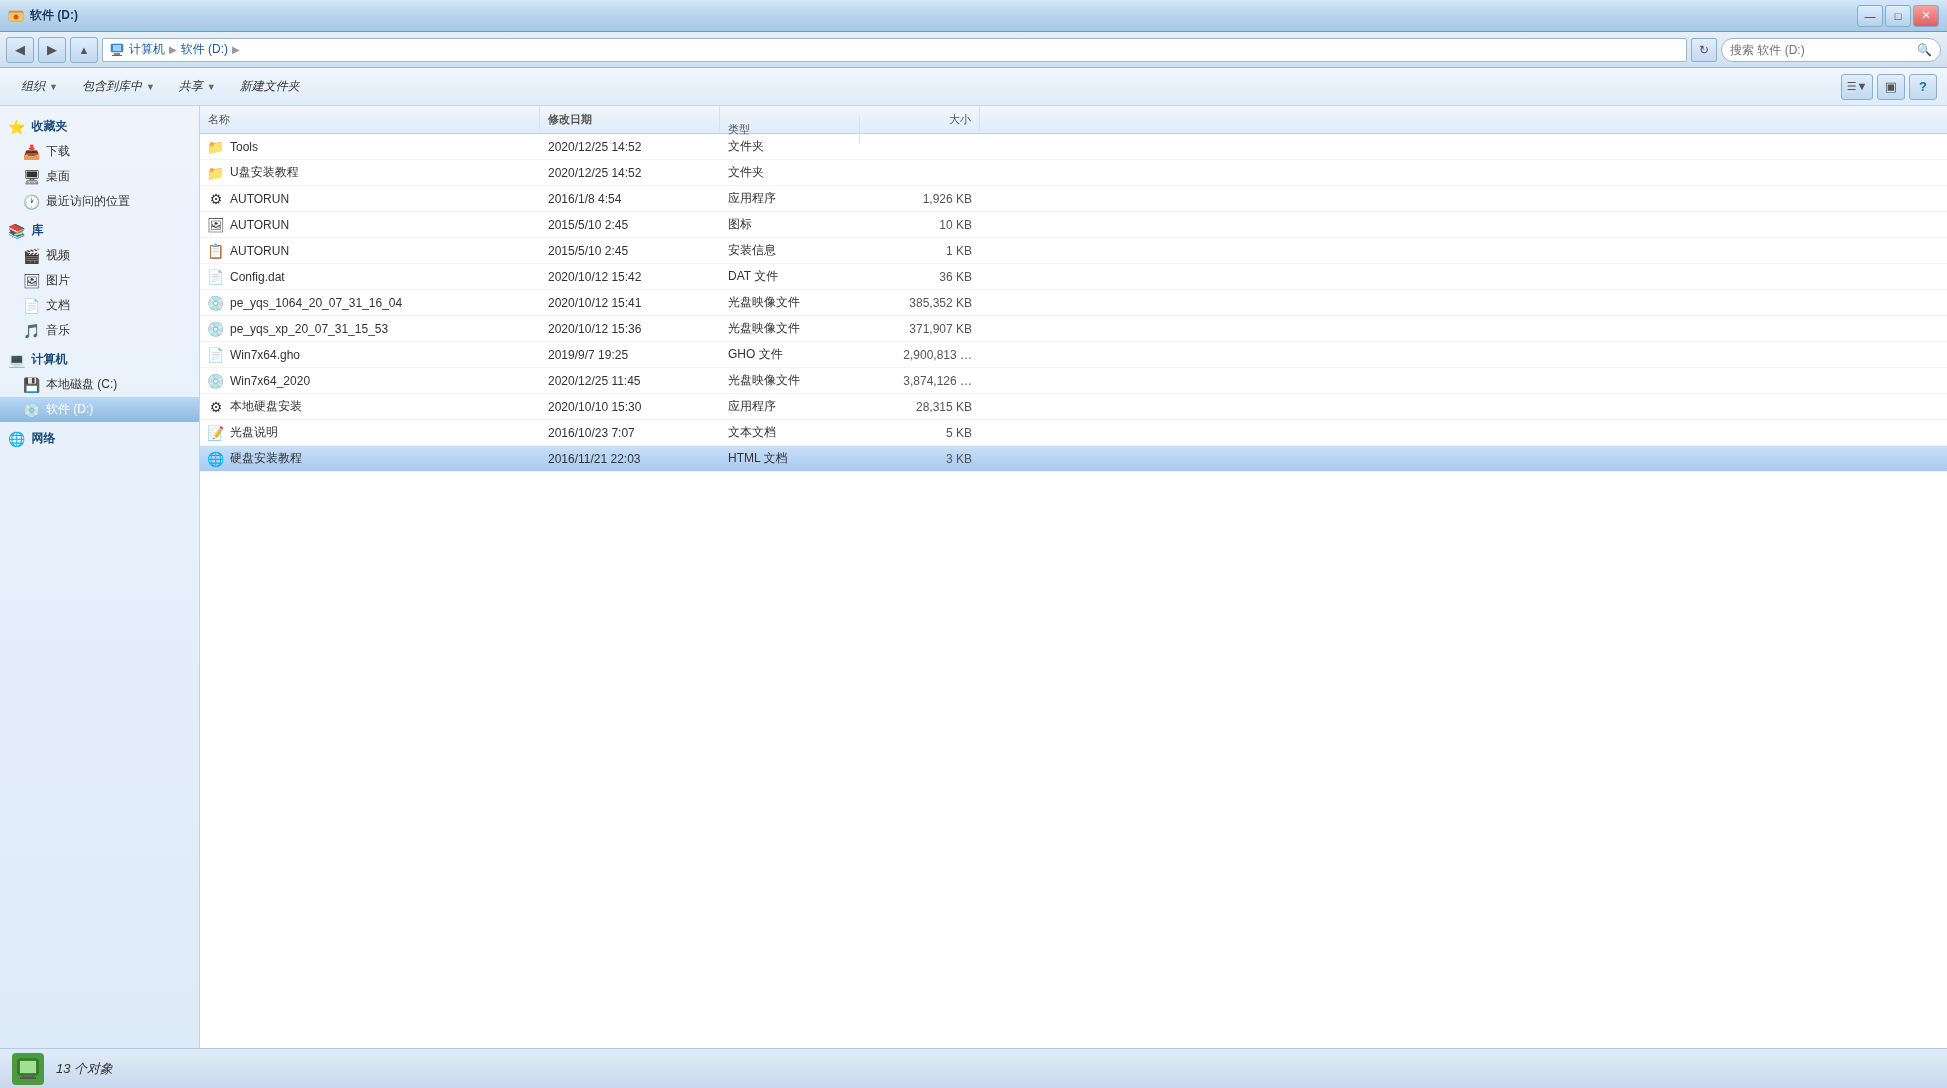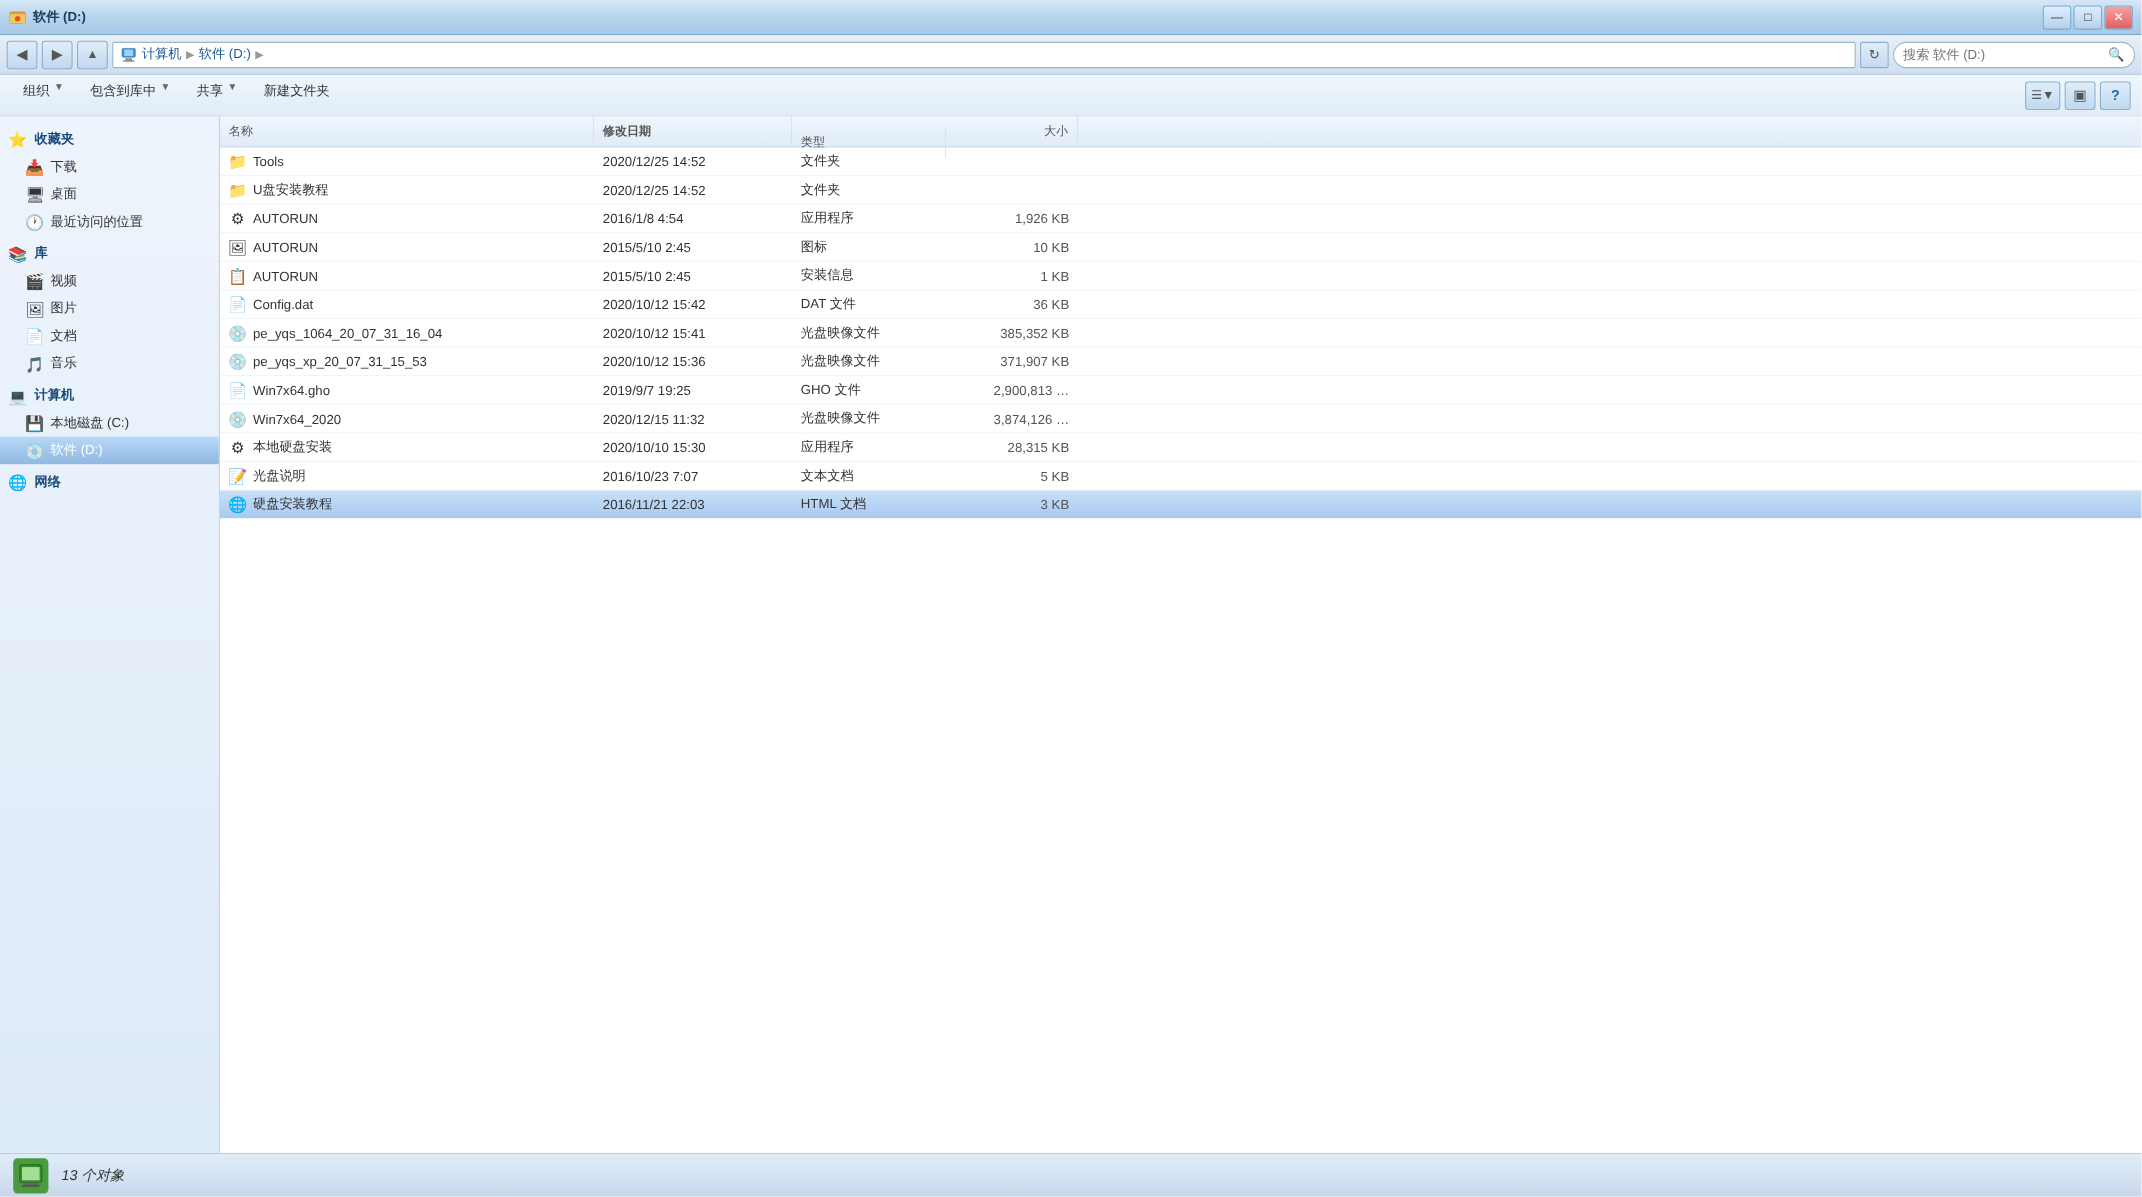--- a/index.html
+++ b/index.html
@@ -145,23 +145,24 @@
     .tool-btn {
       height: 28px;
       padding: 0 10px;
       border: 1px solid transparent;
       border-radius: 3px;
       background: transparent;
       cursor: pointer;
       font-size: 12px;
       color: #333;
       display: flex;
-      align-items: flex-start;
+      align-items: center;
       gap: 4px;
       font-family: inherit;
+      font-style: italic;
     }
     .tool-btn .arrow { font-size: 9px; color: #666; }
 
     
     .main-area {
       display: flex;
       height: calc(1088px - 32px - 36px - 38px - 40px);
     }
 
     
@@ -542,21 +543,21 @@
     </div>
     <div class="file-cell date">2019/9/7 19:25</div>
     <div class="file-cell type">GHO 文件</div>
     <div class="file-cell size">2,900,813 …</div>
   </div>
         <div class="file-row">
     <div class="file-cell name">
       <div class="file-icon" style="font-size:14px;">💿</div>
       <span>Win7x64_2020</span>
     </div>
-    <div class="file-cell date">2020/12/15 11:32</div>
+    <div class="file-cell date">2020/12/25 11:45</div>
     <div class="file-cell type">光盘映像文件</div>
     <div class="file-cell size">3,874,126 …</div>
   </div>
         <div class="file-row">
     <div class="file-cell name">
       <div class="file-icon" style="font-size:14px;">⚙</div>
       <span>本地硬盘安装</span>
     </div>
     <div class="file-cell date">2020/10/10 15:30</div>
     <div class="file-cell type">应用程序</div>

